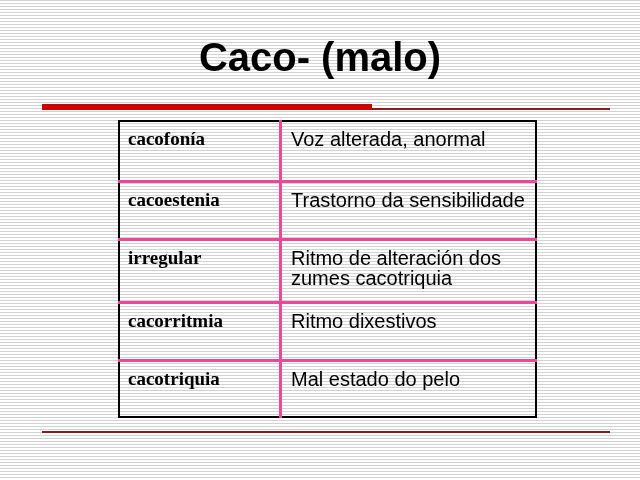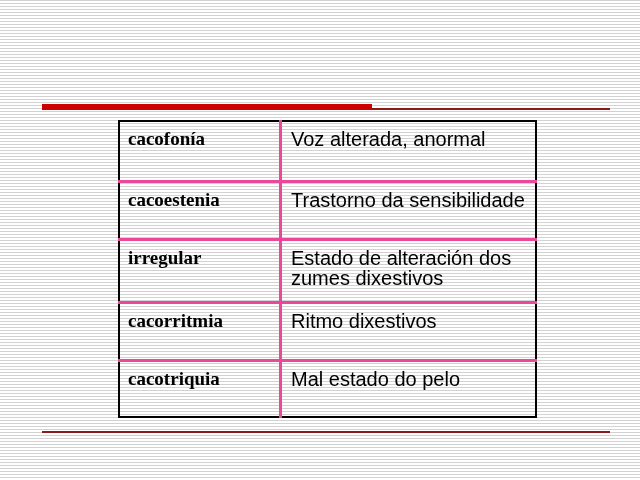--- a/index.html
+++ b/index.html
@@ -135,20 +135,21 @@
   .row-h2 { height: 58px; }
   .row-h3 { height: 62px; }
   .row-h4 { height: 58px; border-radius: 23px; }
   .row-h5 { height: 56px; }
 </style>
 </head>
 <body>
 
 <div class="slide">
 
+  <div class="slide-title">Caco- (malo)</div>
 
   <div class="divider-top">
     <div class="thick"></div>
     <div class="thin"></div>
   </div>
 
   <table class="vocab-table">
     <tbody>
       <tr class="row-h1">
         <td class="term">cacofonía</td>
@@ -158,22 +159,22 @@
       </tr>
       <tr class="row-h2">
         <td class="term">cacoestenia</td>
         <td class="definition">
           <span class="def-line">Trastorno da sensibilidade</span>
         </td>
       </tr>
       <tr class="row-h3">
         <td class="term">irregular</td>
         <td class="definition">
-          <span class="def-line">Estado de alteración dos</span>
-          <span class="def-line">zumes dixestivos</span>
+          <span class="def-line">Ritmo de alteración dos</span>
+          <span class="def-line">zumes cacotriquia</span>
         </td>
       </tr>
       <tr class="row-h4">
         <td class="term">cacorritmia</td>
         <td class="definition">
           <span class="def-line">Ritmo dixestivos</span>
         </td>
       </tr>
       <tr class="row-h5">
         <td class="term">cacotriquia</td>

